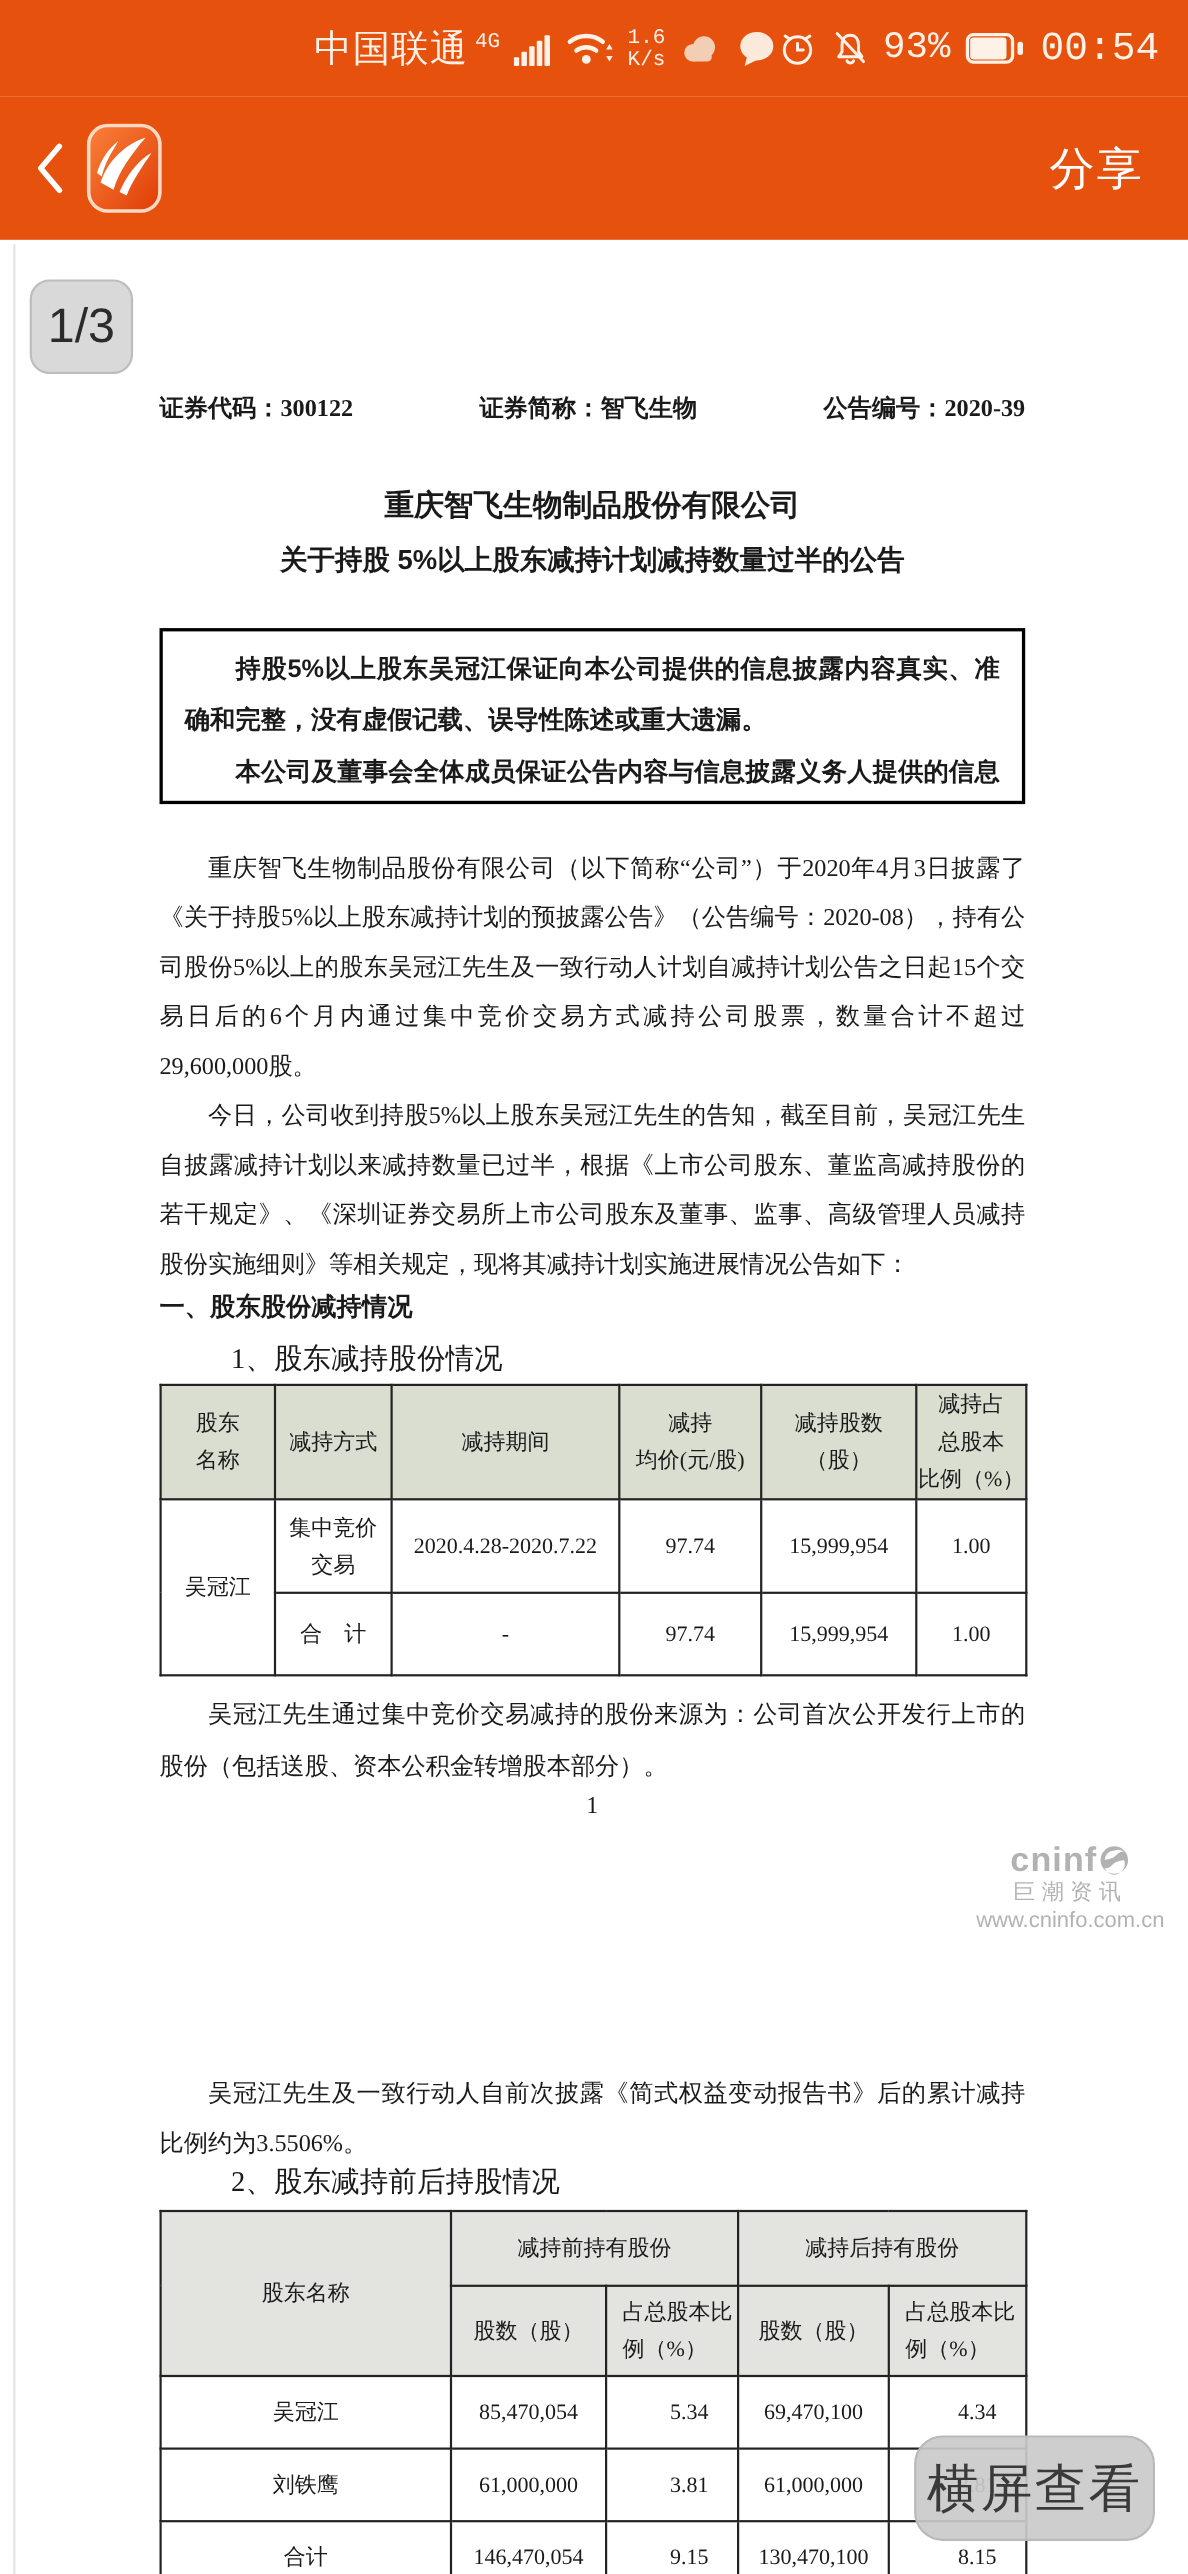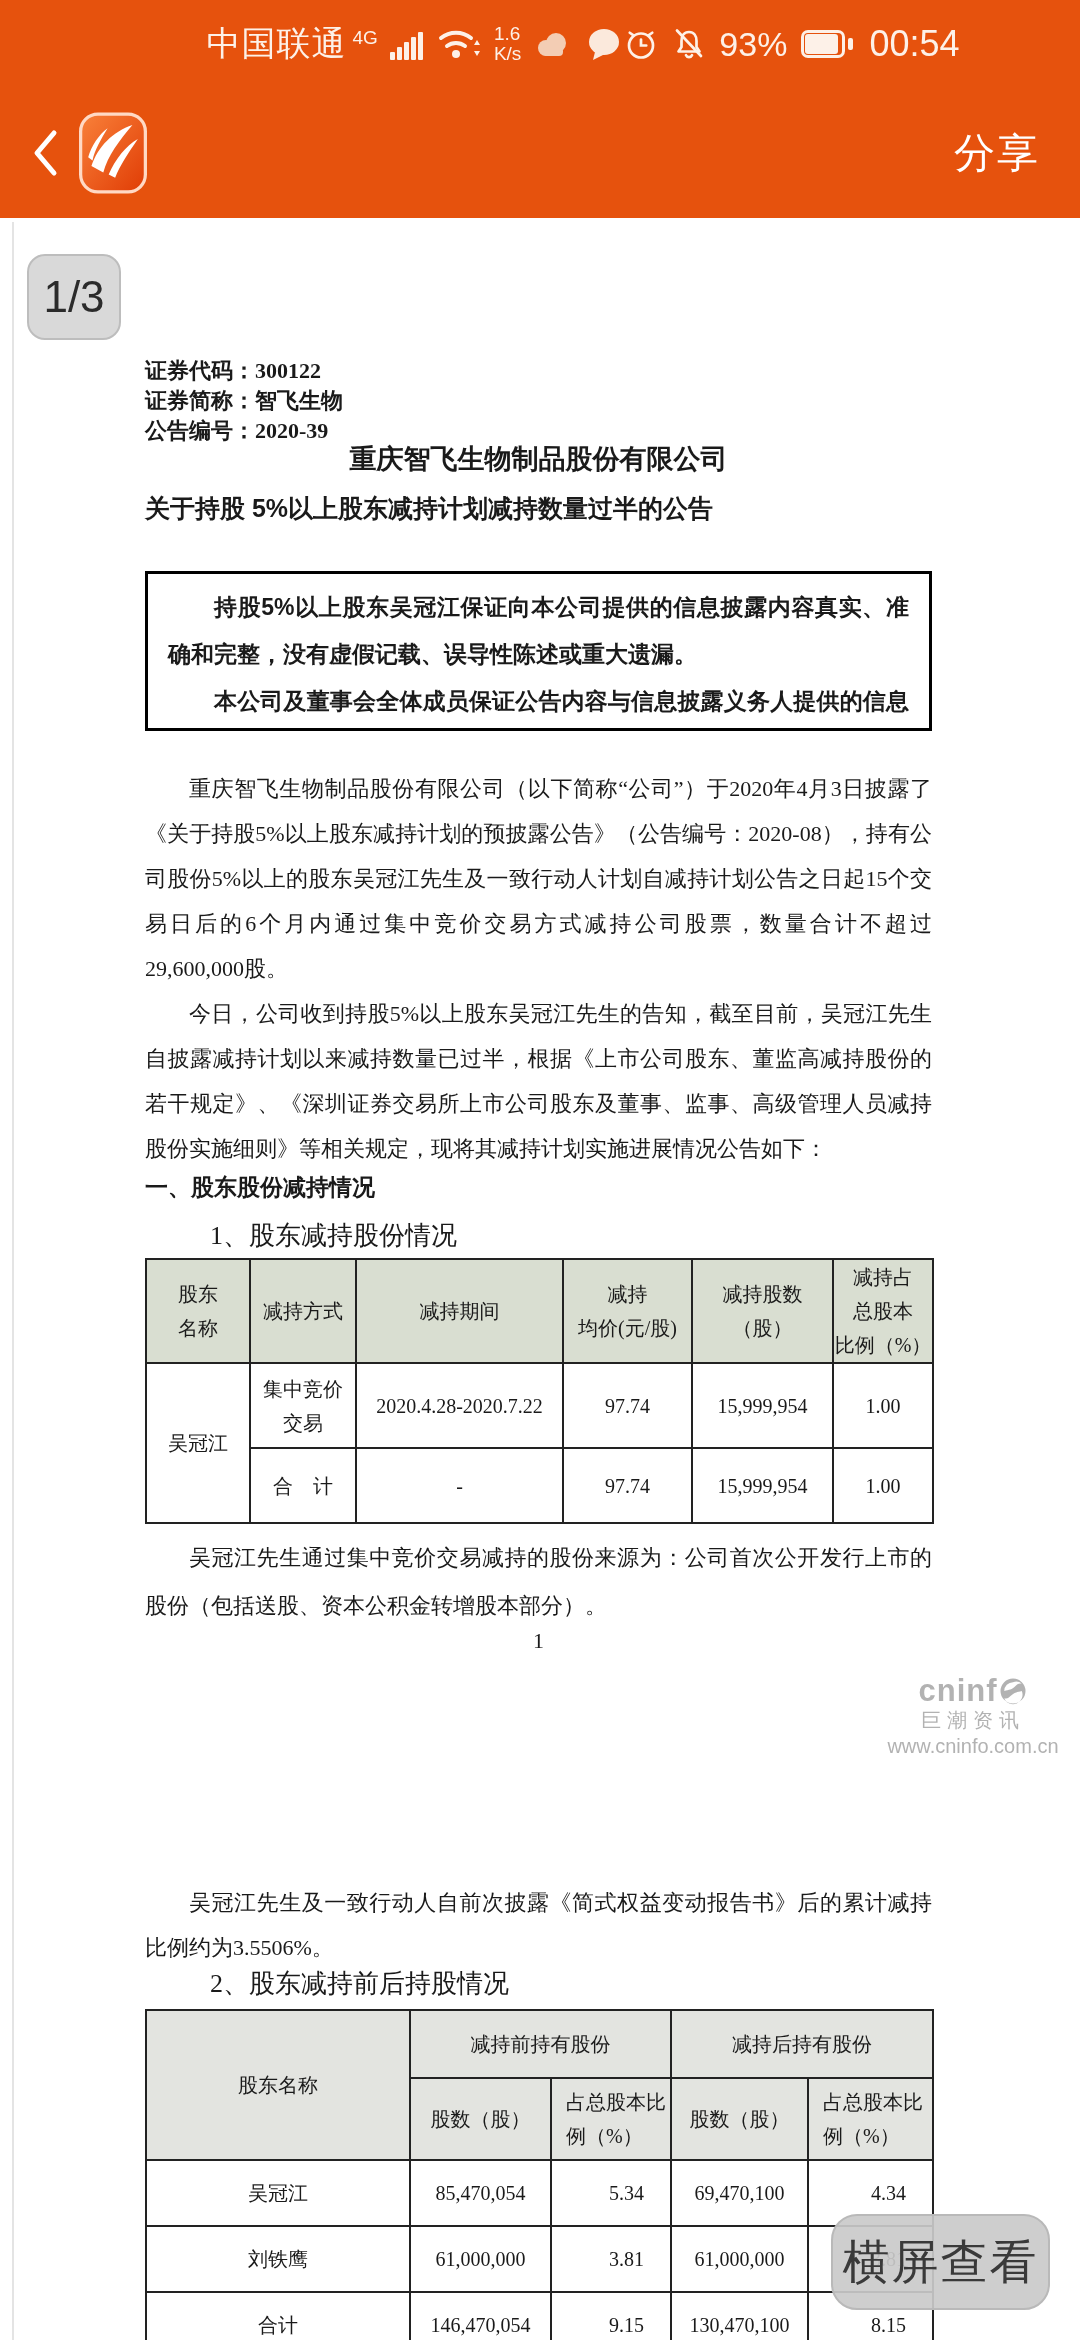--- a/index.html
+++ b/index.html
@@ -11,23 +11,23 @@
   *{margin:0;padding:0;box-sizing:border-box;}
   html,body{background:#555;}
   .screen{
     position:relative;width:1080px;height:2340px;margin:0 auto;
     background:#ffffff;overflow:hidden;
     font-family:"Liberation Serif", serif;color:var(--ink);
   }
   
   .status-bar{
     position:absolute;top:0;left:0;width:1080px;height:88px;background:var(--orange);
-    display:flex;align-items:center;justify-content:center;
+    display:flex;align-items:center;justify-content:flex-end;
     padding:0 26px 0 112px;color:#fdf1e8;
-    font-family:Liberation Sans, sans-serif;
+    font-family:Liberation Mono, monospace;
   }
   .sb-left,.sb-right{display:flex;align-items:center;gap:12px;}
   .sb-carrier{font-size:34px;letter-spacing:1px;}
   .sb-net{font-size:19px;align-self:flex-start;margin:6px 0 0 -6px;}
   .sb-speed{font-size:19px;line-height:20px;text-align:left;}
   .sb-pct{font-size:34px;}
   .sb-time{font-size:36px;margin-left:4px;}
   .battery{position:relative;width:52px;height:28px;margin-left:2px;}
   .battery .bat-body{
     position:absolute;left:0;top:0;width:44px;height:28px;border:3px solid #fdf1e8;border-radius:7px;
@@ -50,25 +50,25 @@
   .page-edge{position:absolute;left:12px;top:222px;width:2px;height:2118px;background:#e4e4e4;}
   .page-badge{
     position:absolute;left:27px;top:254px;width:94px;height:86px;
     background:#d9d9d9;border:2px solid #bdbdbd;border-radius:18px;
     display:flex;align-items:center;justify-content:center;
     font-family:"Liberation Sans", sans-serif;font-size:44px;color:#2b2b2b;
   }
   .meta-line{
     position:absolute;left:145px;top:356px;width:787px;
     display:flex;justify-content:space-between;
-    font-size:22px;font-weight:bold;flex-direction:column;
+    font-size:22px;font-weight:bold;
   }
   .doc-title1{position:absolute;left:145px;top:441px;width:787px;text-align:center;
     font-size:27px;font-weight:bold;font-family:"Liberation Sans", sans-serif;}
-  .doc-title2{position:absolute;left:145px;top:492px;width:787px;text-align:left;
+  .doc-title2{position:absolute;left:145px;top:492px;width:787px;text-align:center;
     font-size:25px;font-weight:bold;font-family:"Liberation Sans", sans-serif;}
   .notice-box{
     position:absolute;left:145px;top:571px;width:787px;height:160px;
     border:3px solid #000;padding:10px 20px;overflow:hidden;
     font-size:23px;font-weight:bold;line-height:47px;text-align:justify;
     font-family:"Liberation Sans", sans-serif;
   }
   .notice-box p{text-indent:2em;}
   .para{
     position:absolute;left:145px;width:787px;

